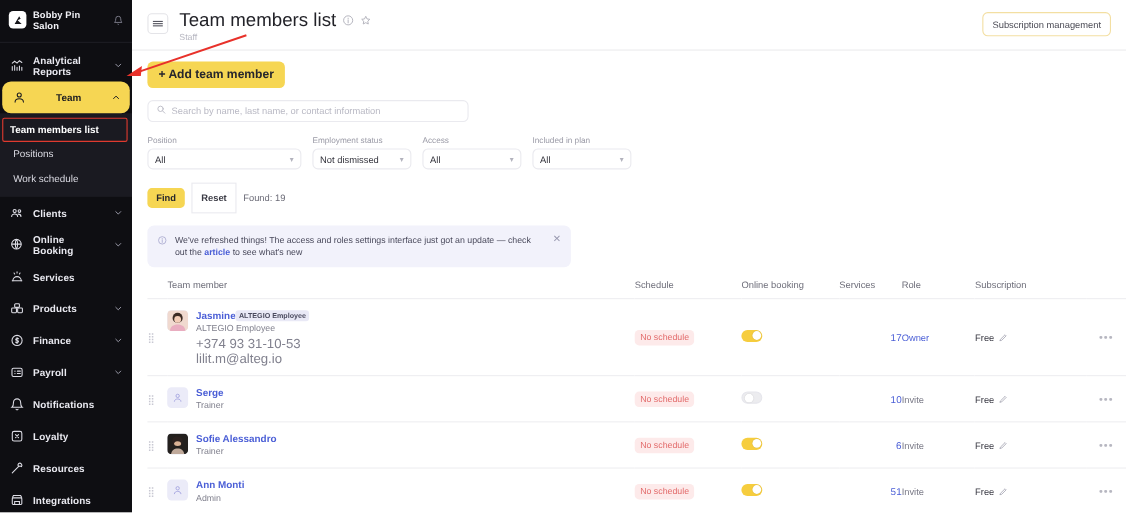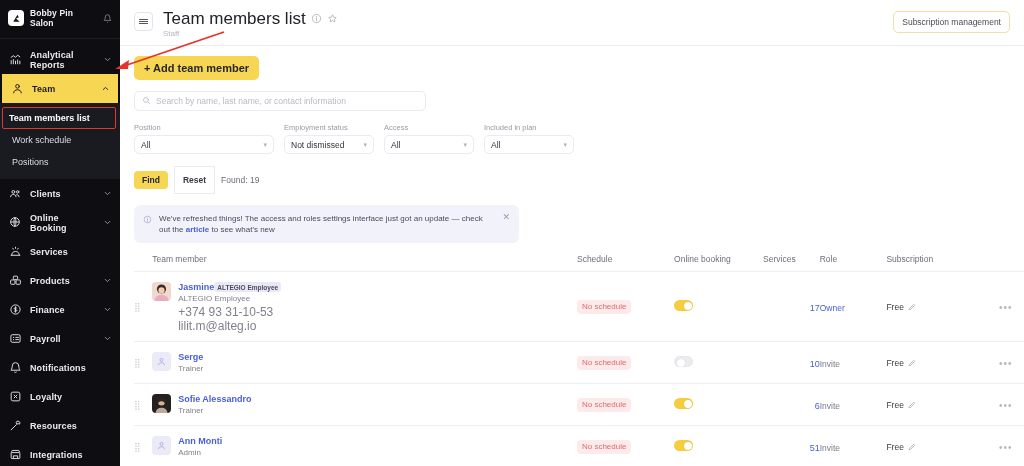--- a/index.html
+++ b/index.html
@@ -27,21 +27,21 @@
   .sb-bell{ color:#8d8d9b; display:flex; }
   .sb-sep{ height:1px; background:#1d1d24; margin:0 0 6px 0;}
 
   .sb-item{
     display:flex; align-items:center; gap:8px;
     height:29px; padding:0 8px; cursor:pointer; position:relative;
   }
   .sb-item .ico{ width:14px;height:14px;display:flex;align-items:center;justify-content:center;flex:0 0 auto;color:#dcdce4;}
   .sb-item .lbl{ font-size:9px; font-weight:700; color:#e9e9f0; flex:1 1 auto; letter-spacing:.1px;}
   .sb-item .chev{ width:9px;height:9px; color:#9a9aa8; display:flex;}
-  .sb-item.active{ background:#f6d653; border-radius:0; margin:0 2px; }
+  .sb-item.active{ background:#f6d653; border-radius:8px; margin:0 2px;text-align:center; }
   .sb-item.active .lbl, .sb-item.active .ico, .sb-item.active .chev{ color:#1b1b20; }
 
   .sb-sub{ font-size:9px; color:#dcdce4; padding:6px 8px 6px 12px; cursor:pointer; font-weight:400;}
   .sb-sub.boxed{
     border:1.6px solid #e03a2f; border-radius:2px; margin:0 4px 0 2px;
     font-weight:700; color:#ffffff; padding:5px 6px;
   }
   .sb-group{ background:#1a1a21; padding:4px 0 6px 0;}
 
   
@@ -207,22 +207,22 @@
     <span class="lbl">Team</span>
     <span class="chev">
       <svg width="9" height="9" viewBox="0 0 24 24" fill="none" stroke="currentColor" stroke-width="2.4" stroke-linecap="round">
           <path d="M18 15l-6-6-6 6"></path>
         </svg>
     </span>
   </div>
 
   <div class="sb-group">
     <div class="sb-sub boxed">Team members list</div>
+    <div class="sb-sub">Positions</div>
     <div class="sb-sub">Work schedule</div>
-    <div class="sb-sub">Positions</div>
   </div>
 
   <div class="sb-item">
     <span class="ico">
       <svg width="13" height="13" viewBox="0 0 24 24" fill="none" stroke="currentColor" stroke-width="1.8" stroke-linecap="round">
         <circle cx="8" cy="9" r="2.6"></circle>
           <circle cx="16" cy="9" r="2.2"></circle>
           <path d="M3 18c0-2.7 2.2-4.2 5-4.2s5 1.5 5 4.2"></path>
           <path d="M14 14.2c2.6 0 4.5 1.4 4.5 3.8"></path>
       </svg>

